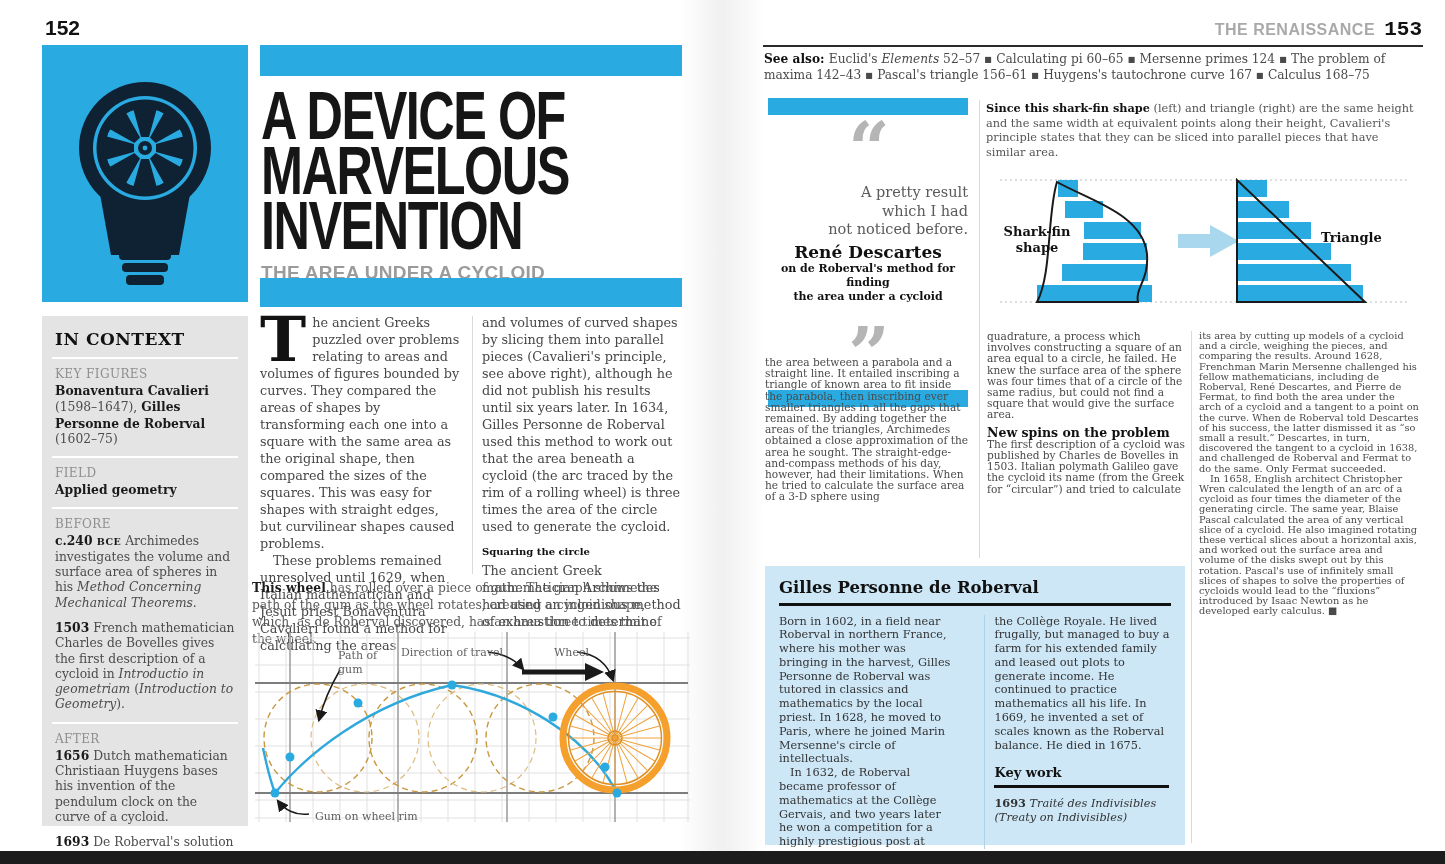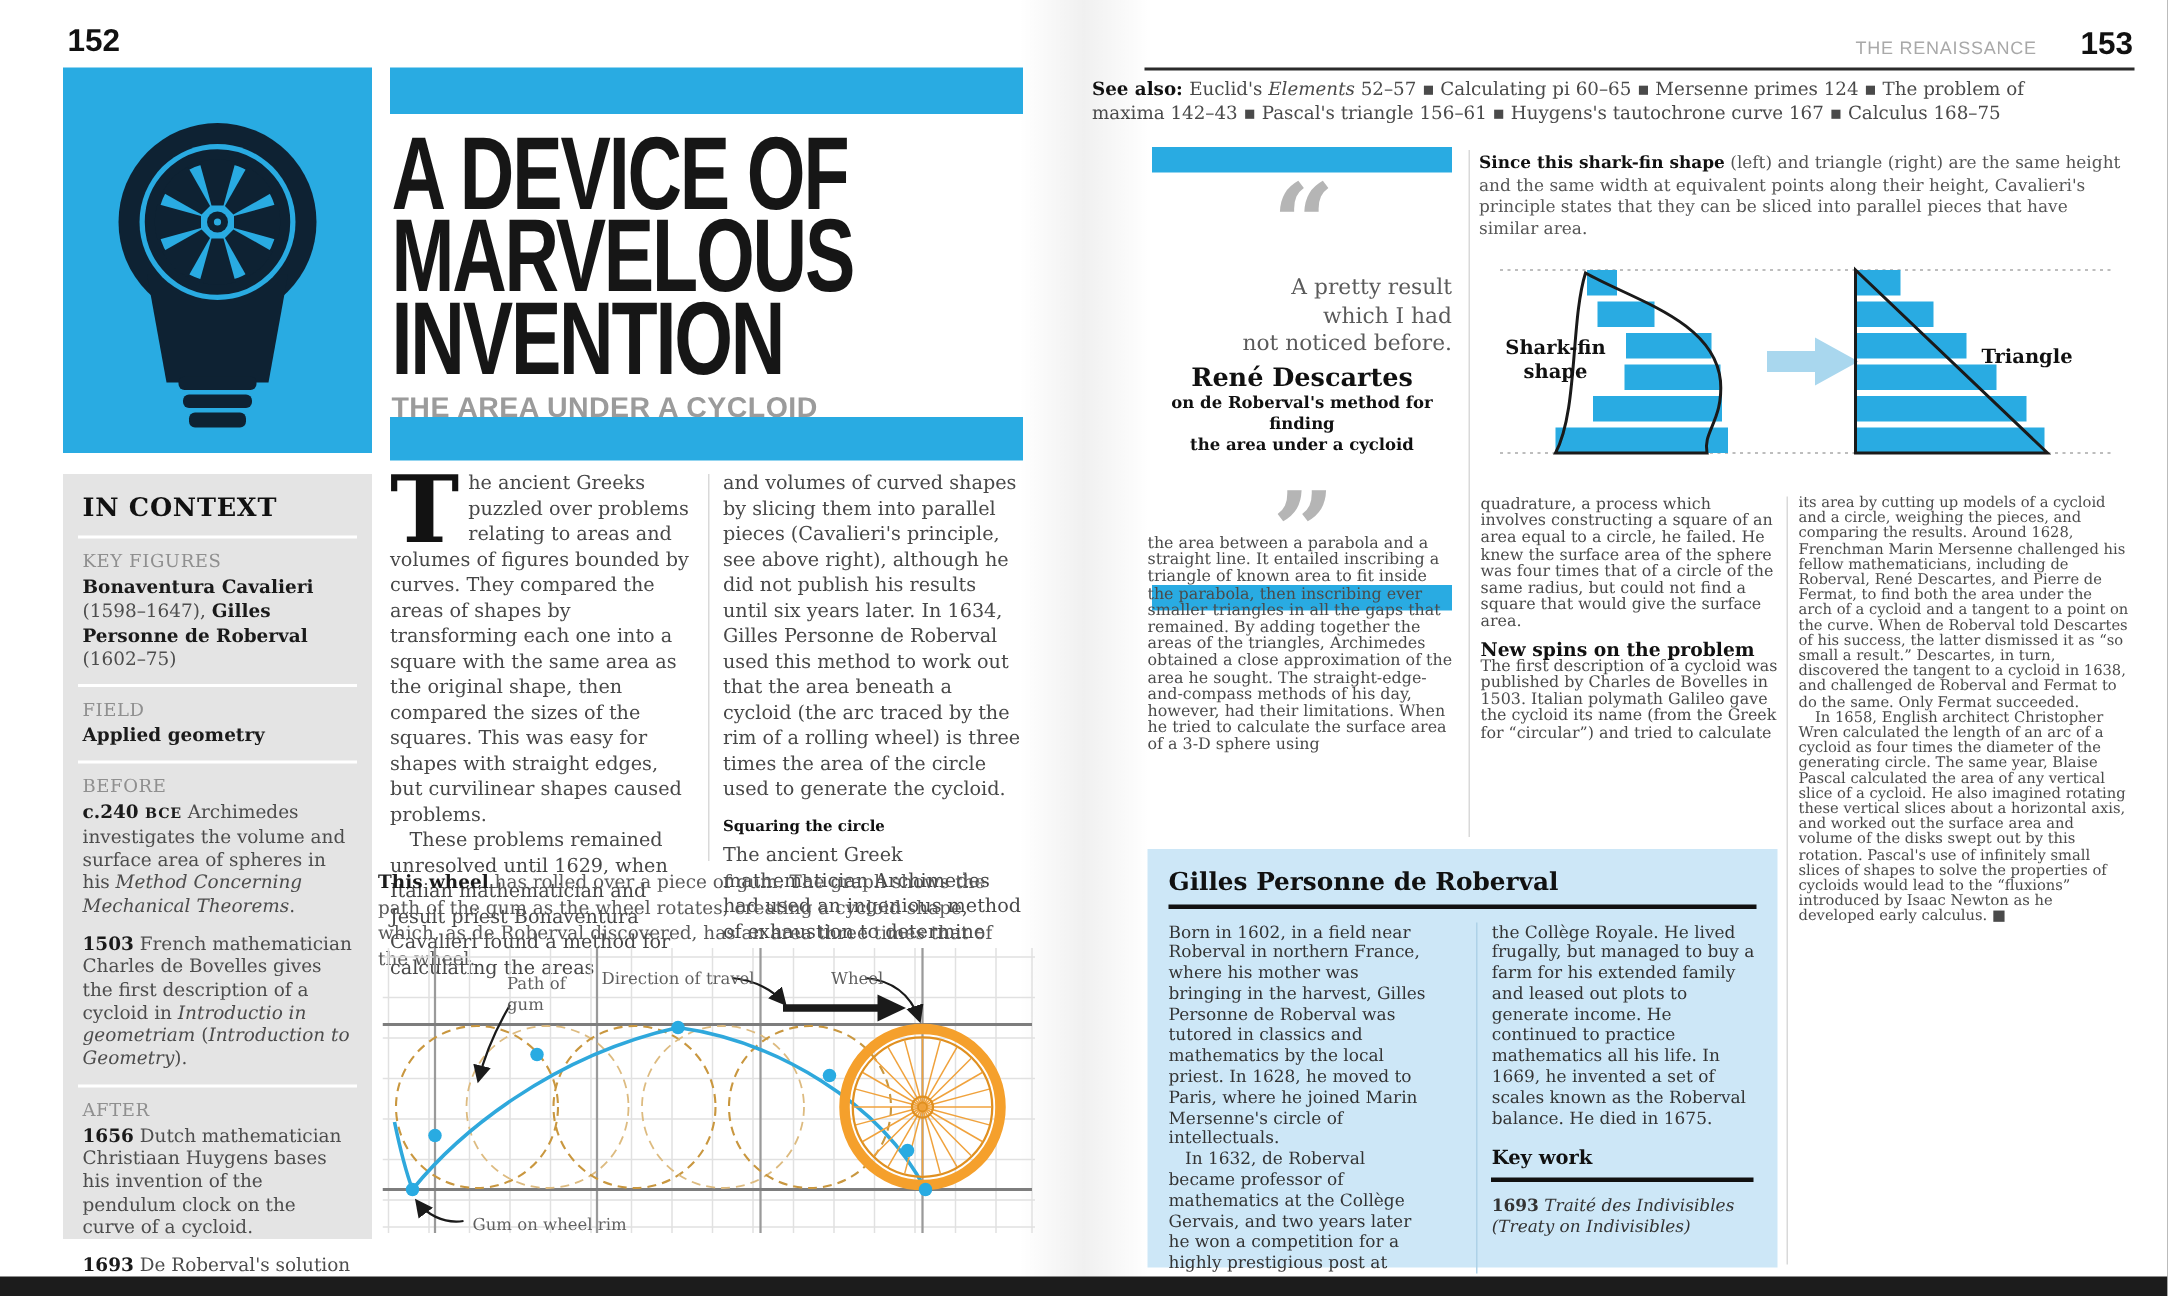--- a/index.html
+++ b/index.html
@@ -27,21 +27,21 @@
   
   .bodycol{font-size:12.8px;line-height:17px;color:#474747;text-align:left;}
   .bodycol p{margin:0;}
   .indent{text-indent:13px;}
   .subhead{font-weight:bold;color:#111;font-size:10px;margin:8px 0 2px 0 !important;}
   .dropcap{float:left;font-weight:bold;color:#121212;font-size:62px;line-height:48px;padding:2px 6px 0 0;}
   .vdiv{width:1px;background:#d9d9d9;}
   .caption{font-size:12.3px;line-height:17px;color:#5a5a5a;}
   .caption b{color:#1c1c1c;}
   
-  .sectionhead{font-family:"Liberation Sans",sans-serif;font-weight:normal;font-size:12px;color:#a9a9a9;letter-spacing:.5px;display:inline;}
+  .sectionhead{font-family:"Liberation Sans",sans-serif;font-weight:bold;font-size:16px;color:#a9a9a9;letter-spacing:.5px;display:inline;}
   .seealso{font-size:12.2px;line-height:16px;color:#4a4a4a;}
   .seealso b{color:#111;}
   
   .quote{width:200px;text-align:center;color:#5a5a5a;}
   .qmark{font-weight:bold;color:#b5b5b5;font-size:72px;line-height:40px;letter-spacing:-2px;}
   .qline{font-size:14.5px;line-height:18.5px;text-align:right;}
   .qauthor{font-weight:bold;color:#111;font-size:17px;margin-top:3px;}
   .qattr{font-weight:bold;color:#111;font-size:11px;line-height:14px;}
   
   .smallcol{font-size:10.6px;line-height:11.2px;color:#4a4a4a;}
@@ -216,24 +216,24 @@
 
     <text class="dlabel" x="83" y="27">Path of</text>
     <text class="dlabel" x="83" y="41">gum</text>
     <text class="dlabel" x="146" y="24">Direction of travel</text>
     <text class="dlabel" x="299" y="24">Wheel</text>
     <text class="dlabel" x="60" y="188">Gum on wheel rim</text>
   </svg>
 
   <div class="abs" style="left:765px;top:18px;width:657px;text-align:right;">
     <span class="sectionhead">THE RENAISSANCE</span>
-    <span class="pagenum" style="margin-left:24px;">153</span>
+    <span class="pagenum" style="margin-left:4px;font-family:Liberation Mono, monospace;">153</span>
   </div>
   <div class="abs" style="left:763px;top:45px;width:660px;height:1.5px;background:#2b2b2b;"></div>
-  <div class="abs seealso" style="left:728px;top:51px;width:656px;">
+  <div class="abs seealso" style="left:764px;top:51px;width:656px;">
     <b>See also: </b><span>Euclid's </span><i>Elements</i><span> 52–57  ▪  Calculating pi 60–65  ▪  Mersenne primes 124  ▪  The problem of maxima 142–43  ▪  Pascal's triangle 156–61  ▪  Huygens's tautochrone curve 167  ▪  Calculus 168–75</span>
   </div>
 
   <div class="abs quote" style="left:768px;top:98px;">
     <div class="bluebar" style="height:17px;margin-bottom:14px;"></div>
     <div class="qmark">“</div>
     <div style="height:14px;"></div>
     <div class="qline">A pretty result</div>
     <div class="qline">which I had</div>
     <div class="qline">not noticed before.</div>

